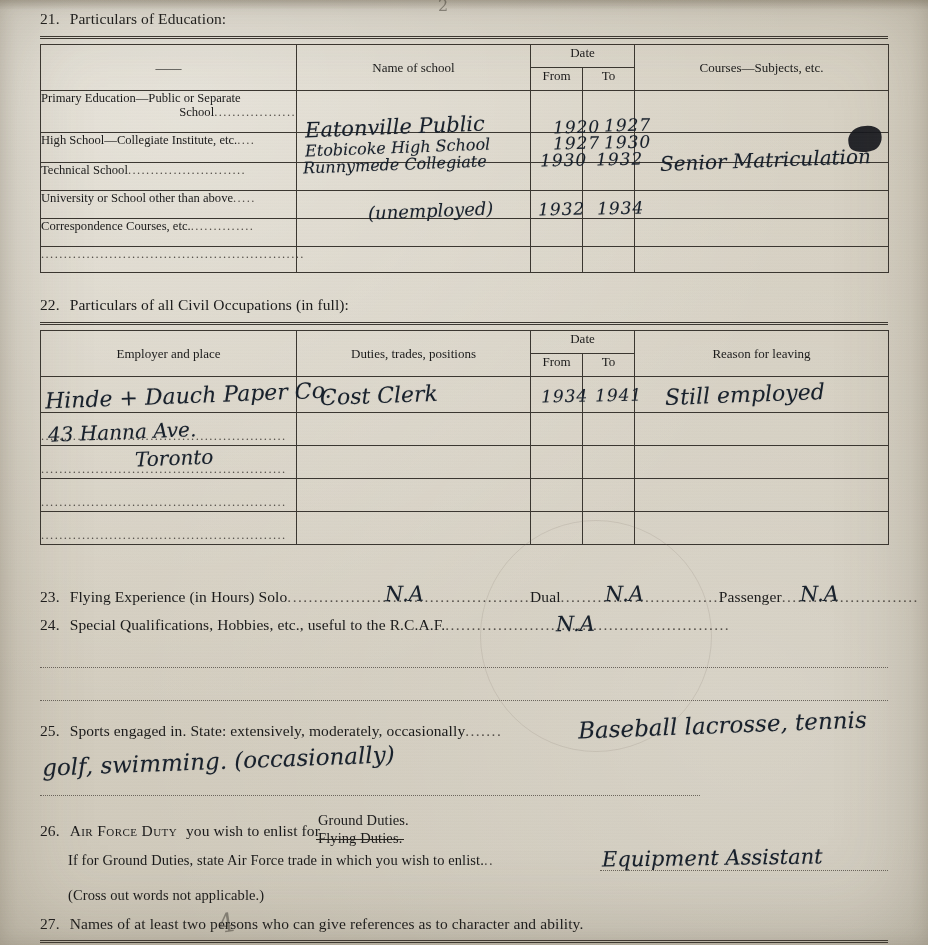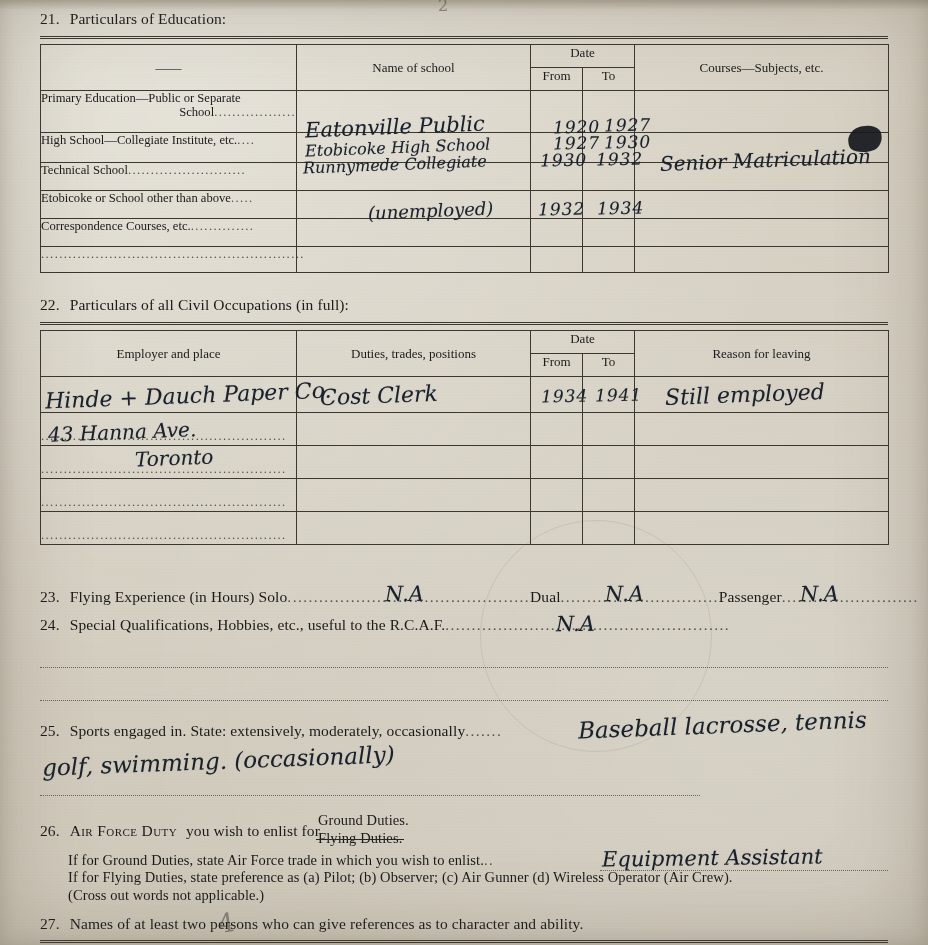--- a/index.html
+++ b/index.html
@@ -221,21 +221,21 @@
         <span>Technical School</span><span class="dots">..........................</span>
       </td>
       <td></td>
       <td></td>
       <td></td>
       <td></td>
     </tr>
 
     <tr style="height:28px;">
       <td class="rowlabel">
-        <span>Etobicoke or School other than above</span><span class="dots">.....</span>
+        <span>University or School other than above</span><span class="dots">.....</span>
       </td>
       <td></td>
       <td></td>
       <td></td>
       <td></td>
     </tr>
 
     <tr style="height:28px;">
       <td class="rowlabel">
         <span>Correspondence Courses, etc.</span><span class="dots">..............</span>
@@ -405,23 +405,20 @@
   <div class="q" style="left:318px; top:830px; font-size:14.5px;">
     <span class="strike">Flying Duties.</span>
   </div>
 
   <div class="q" style="left:68px; top:852px; font-size:14.5px;">
     <span>If for Ground Duties, state Air Force trade in which you wish to enlist.</span><span class="dots">..</span>
   </div>
   <div class="hw flat" style="left:602px; top:846px; font-size:21px;">Equipment Assistant</div>
   <div class="dotline" style="left:600px; top:870px; width:288px;"></div>
 
-  <div class="q" style="left:68px; top:869px; font-size:14.5px;">
-    <span>If for Flying Duties, state preference as (a) Pilot; (b) Observer; (c) Air Gunner (d) Wireless Operator (Air Crew).</span>
-  </div>
   <div class="q" style="left:68px; top:887px; font-size:14.5px;">
     <span>(Cross out words not applicable.)</span>
   </div>
 
   <div class="pencil" style="left:218px; top:908px; font-size:26px; transform:rotate(-8deg);">4</div>
   <div class="q" style="left:40px; top:915px;">
     <span>27.</span>
     <span style="margin-left:6px;">Names of at least two persons who can give references as to character and ability.</span>
   </div>
   <div class="dblline" style="left:40px; top:940px; width:848px;"></div>

